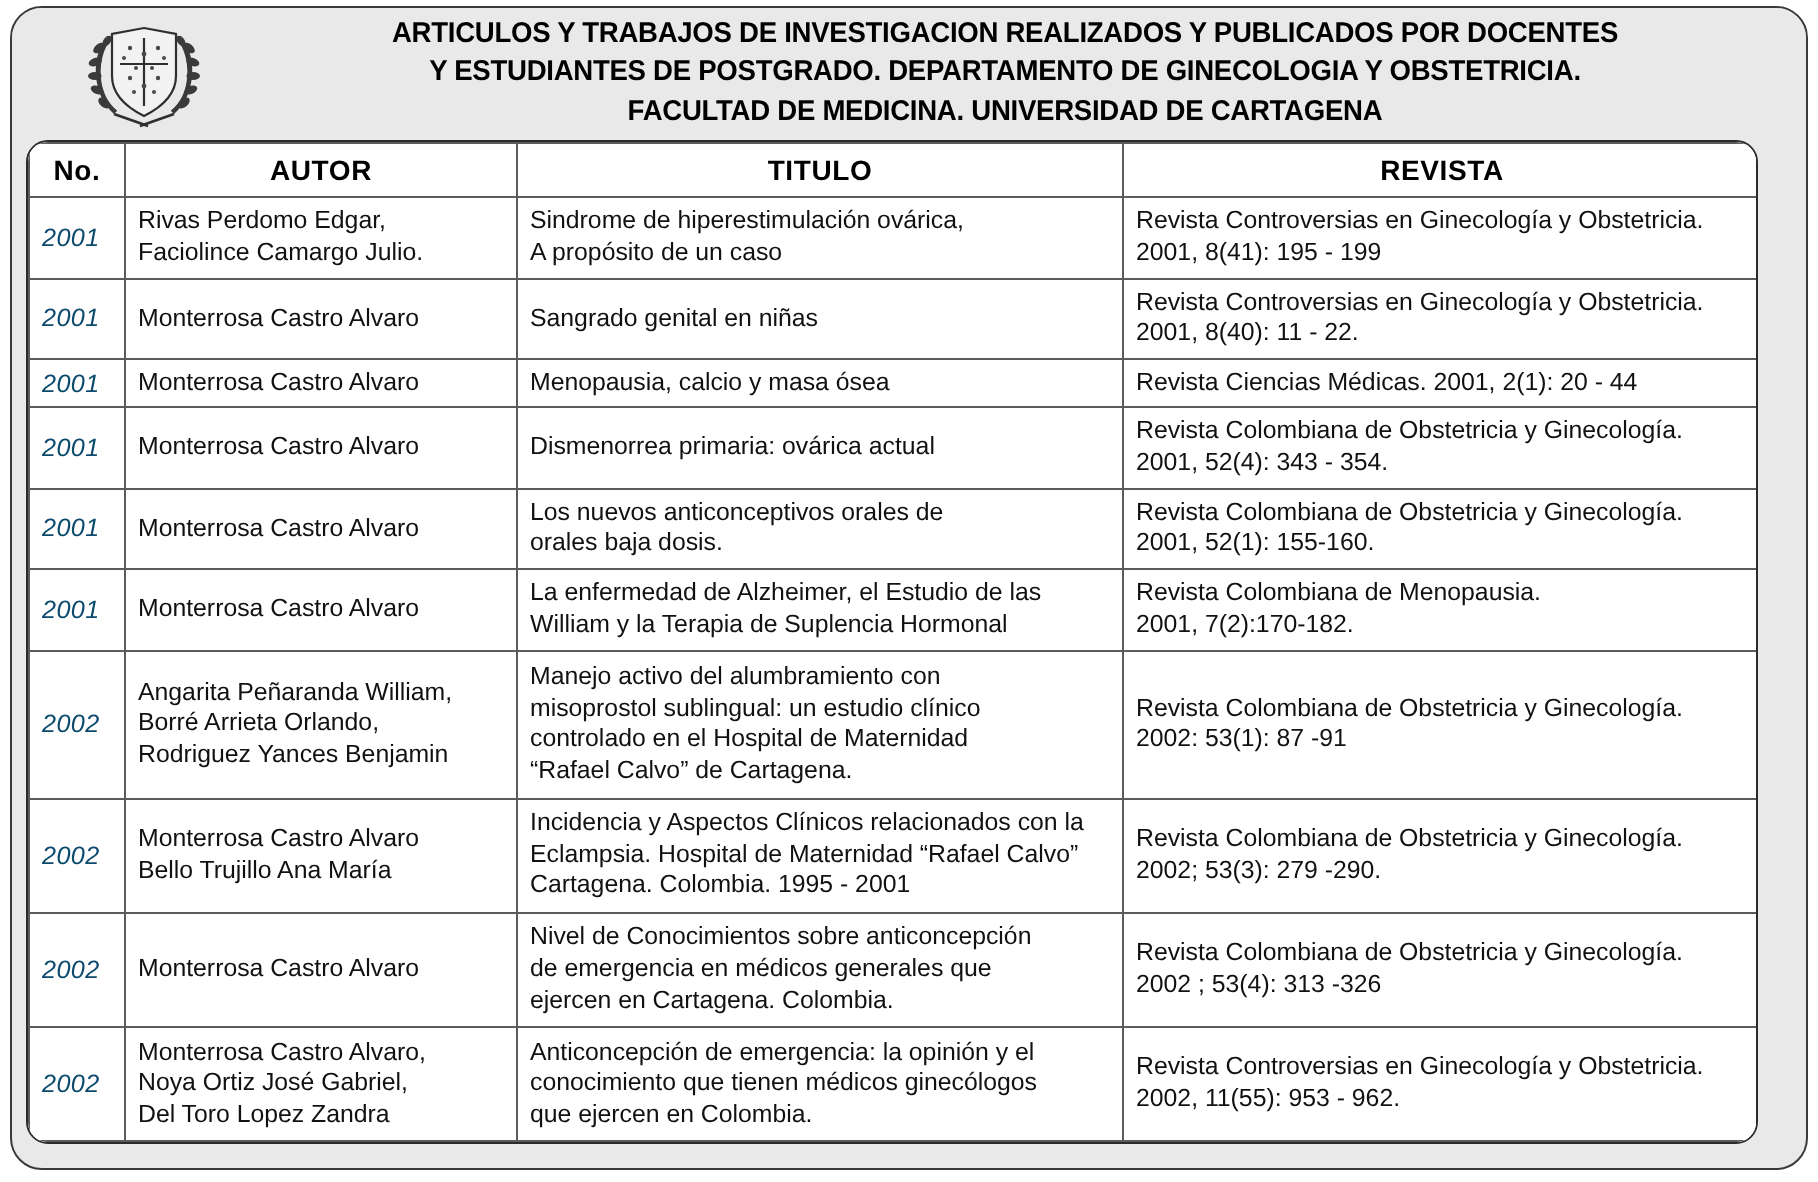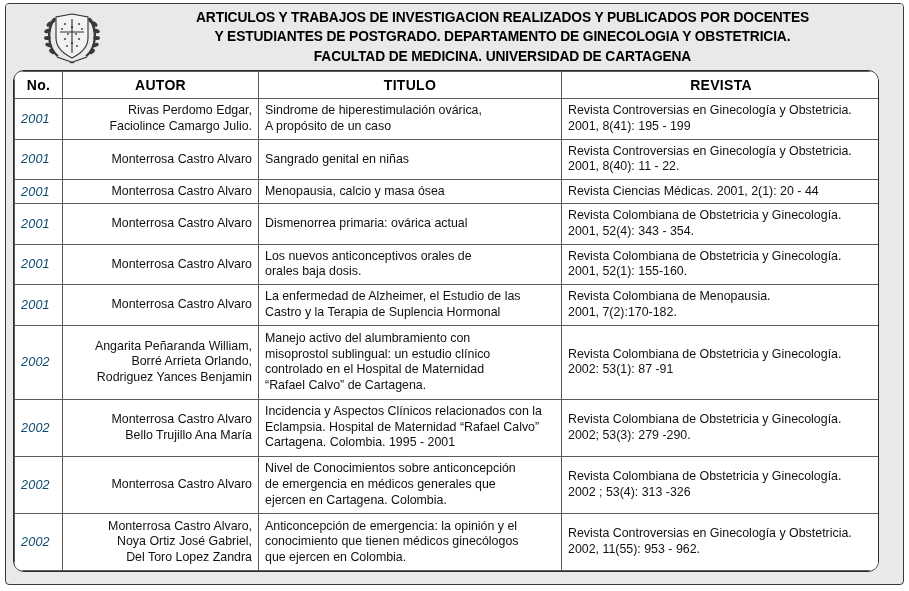--- a/index.html
+++ b/index.html
@@ -15,21 +15,21 @@
     background: #ffffff;
     overflow: hidden;
   }
   
   .outer-panel {
     position: absolute;
     left: 5px; top: 3px;
     width: 899px; height: 582px;
     background: #e9e9e9;
     border: 1.5px solid #3a3a3a;
-    border-radius: 4px;
+    border-radius: 16px;
     overflow: hidden;
   }
   
   .header {
     position: absolute;
     left: 0; top: 0;
     width: 899px; height: 66px;
     display: flex;
     align-items: center;
     background: #e9e9e9;
@@ -109,21 +109,21 @@
   td.cell {
     font-family: "Liberation Sans", sans-serif;
     font-size: 12.4px;
     line-height: 15.6px;
     color: #111;
     text-align: left;
     padding-left: 9px;
     padding-right: 5px;
   }
   td.cell .ln { display: block; white-space: nowrap; }
-  td.autor { padding-left: 10px; text-align: right; }
+  td.autor { padding-left: 10px; }
   td.rev   { padding-left: 9px; }
 
   
   .crest svg { display: block; }
 </style>
 </head>
 <body>
 
 <div id="page">
   <div class="outer-panel">
@@ -271,21 +271,21 @@
                 <span class="ln">2001, 52(1): 155-160.</span>
               </td>
             </tr>
             <tr>
               <td class="no">2001</td>
               <td class="cell autor">
                 <span class="ln">Monterrosa Castro Alvaro</span>
               </td>
               <td class="cell">
                 <span class="ln">La enfermedad de Alzheimer, el Estudio de las</span>
-                <span class="ln">Castro y la Terapia de Suplencia Hormonal</span>
+                <span class="ln">William y la Terapia de Suplencia Hormonal</span>
               </td>
               <td class="cell rev">
                 <span class="ln">Revista Colombiana de Menopausia.</span>
                 <span class="ln">2001, 7(2):170-182.</span>
               </td>
             </tr>
             <tr>
               <td class="no">2002</td>
               <td class="cell autor">
                 <span class="ln">Angarita Peñaranda William,</span>

